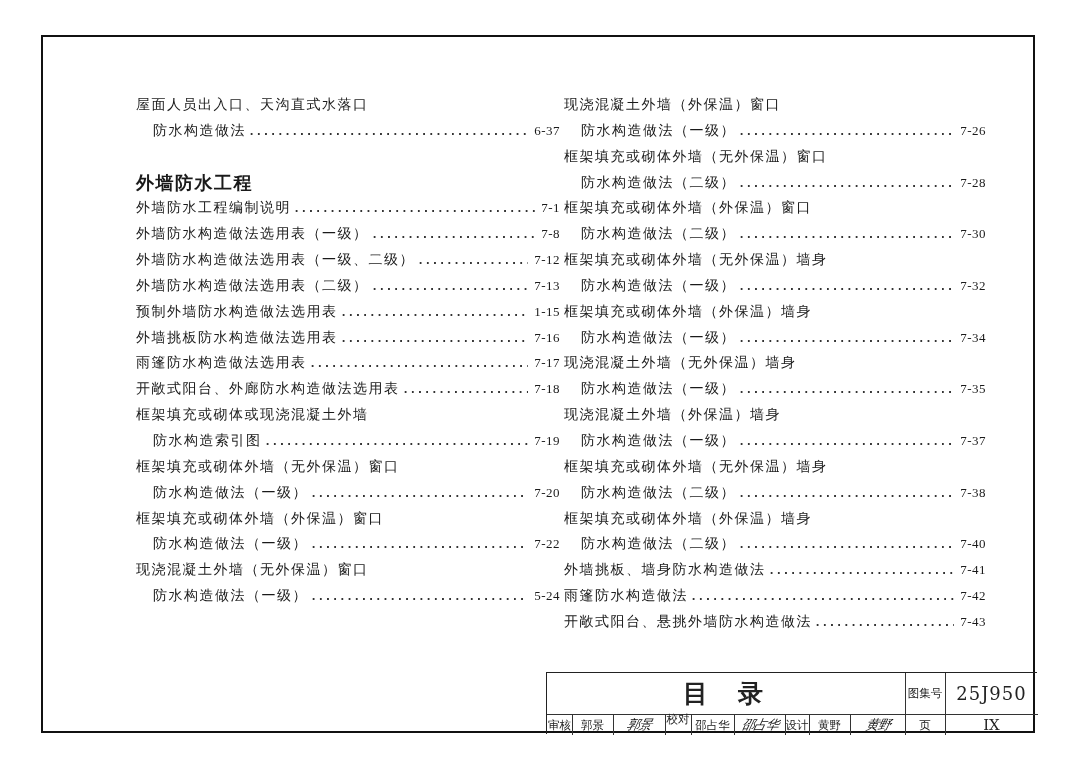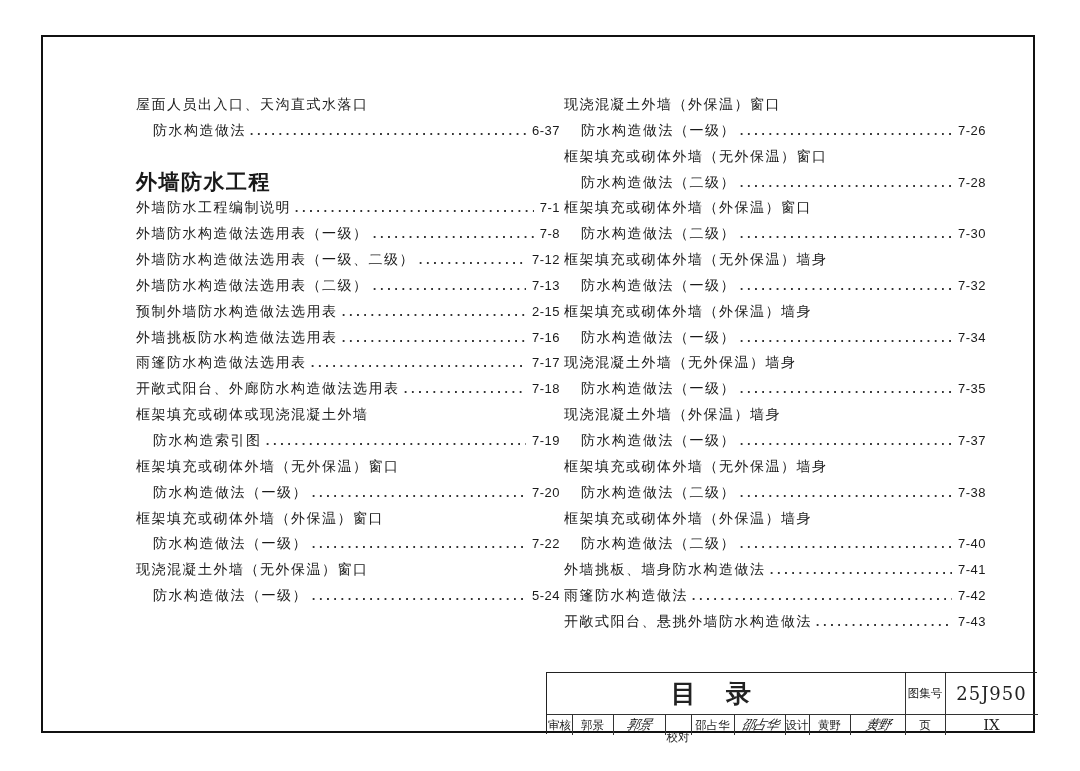--- a/index.html
+++ b/index.html
@@ -8,26 +8,26 @@
   .frame { position: absolute; left: 41px; top: 35px; width: 994px; height: 698px;
            border: 2.5px solid #111; box-sizing: border-box; }
   .col { position: absolute; top: 92px; }
   .col.left { left: 92px; width: 424px; margin-left: 44px; }
   .col.right { left: 564px; width: 422px; }
   .row { position: relative; height: 25.85px; line-height: 25.85px; font-size: 14px;
          white-space: nowrap; display: flex; align-items: center; }
   .row.indent { padding-left: 17px; }
   .row.spacer { height: 25.85px; }
   .row.heading { font-family: "DejaVu Sans", "Liberation Sans", sans-serif; font-weight: bold;
-                 font-size: 21px; }
+                 font-size: 18px; }
   .row .t { flex: 0 0 auto; letter-spacing: 1.5px; }
   .row .dots { flex: 1 1 auto; overflow: hidden; margin: 0 6px 0 2px; height: 25.85px;
                background-image: radial-gradient(circle, #333 0.9px, transparent 1.1px);
                background-size: 7.2px 4px; background-repeat: repeat-x; background-position: 0 14px; }
-  .row .pg { flex: 0 0 auto; font-family: Liberation Sans, sans-serif;
+  .row .pg { flex: 0 0 auto; font-family: Liberation Serif, serif;
              font-size: 13px; letter-spacing: 0.5px; text-align: right; }
 
   .tb { position: absolute; left: 546px; top: 672px; width: 491px; height: 62px;
         border-left: 1.5px solid #222; border-top: 1.5px solid #222; box-sizing: border-box; }
   .tb .cell { position: absolute; box-sizing: border-box; display: flex; align-items: center;
               justify-content: center; font-size: 11.5px; color: #222; }
   .tb .vline { position: absolute; top: 41px; width: 1px; height: 21px; background: #333; }
   .tb .vfull { position: absolute; top: 0; width: 1px; height: 62px; background: #333; }
   .tb .hline { position: absolute; left: 0; top: 41px; width: 491px; height: 1px; background: #333; }
   .tb .title { font-family: "DejaVu Sans", "Liberation Sans", sans-serif; font-weight: bold;
@@ -69,21 +69,21 @@
       <span class="pg">7-12</span>
     </div>
     <div class="row">
       <span class="t">外墙防水构造做法选用表（二级）</span>
       <span class="dots"></span>
       <span class="pg">7-13</span>
     </div>
     <div class="row">
       <span class="t">预制外墙防水构造做法选用表</span>
       <span class="dots"></span>
-      <span class="pg">2-15</span>
+      <span class="pg">1-15</span>
     </div>
     <div class="row">
       <span class="t">外墙挑板防水构造做法选用表</span>
       <span class="dots"></span>
       <span class="pg">7-16</span>
     </div>
     <div class="row">
       <span class="t">雨篷防水构造做法选用表</span>
       <span class="dots"></span>
       <span class="pg">7-17</span>
@@ -212,35 +212,35 @@
     <div class="row">
       <span class="t">开敞式阳台、悬挑外墙防水构造做法</span>
       <span class="dots"></span>
       <span class="pg">7-43</span>
     </div>
   </div>
 
 <div class="tb">
   <div class="hline"></div>
 
-  <div class="cell title" style="left:0;top:0;width:358px;height:41px;">目录</div>
+  <div class="cell title" style="left:12px;top:0;width:358px;height:41px;">目录</div>
   <div class="vfull" style="left:358px;"></div>
   <div class="cell" style="left:358px;top:0;width:40px;height:41px;">图集号</div>
   <div class="vfull" style="left:398px;"></div>
   <div class="cell" style="left:398px;top:0;width:93px;height:41px;font-size:18px;letter-spacing:1px;">25J950</div>
 
   <div class="cell" style="left:0;top:42px;width:25px;height:20px;">审核</div>
   <div class="vline" style="left:25px;"></div>
   <div class="cell" style="left:25px;top:42px;width:41px;height:20px;">郭景</div>
   <div class="vline" style="left:66px;"></div>
   <div class="cell" style="left:66px;top:42px;width:52px;height:20px;">
       <span class="sig">郭景</span>
     </div>
   <div class="vline" style="left:118px;"></div>
-  <div class="cell" style="left:118px;top:54px;width:26px;height:20px;">校对</div>
+  <div class="cell" style="left:118px;top:36px;width:26px;height:20px;">校对</div>
   <div class="vline" style="left:144px;"></div>
   <div class="cell" style="left:144px;top:42px;width:43px;height:20px;">邵占华</div>
   <div class="vline" style="left:187px;"></div>
   <div class="cell" style="left:187px;top:42px;width:51px;height:20px;">
       <span class="sig">邵占华</span>
     </div>
   <div class="vline" style="left:238px;"></div>
   <div class="cell" style="left:238px;top:42px;width:24px;height:20px;">设计</div>
   <div class="vline" style="left:262px;"></div>
   <div class="cell" style="left:262px;top:42px;width:41px;height:20px;">黄野</div>

